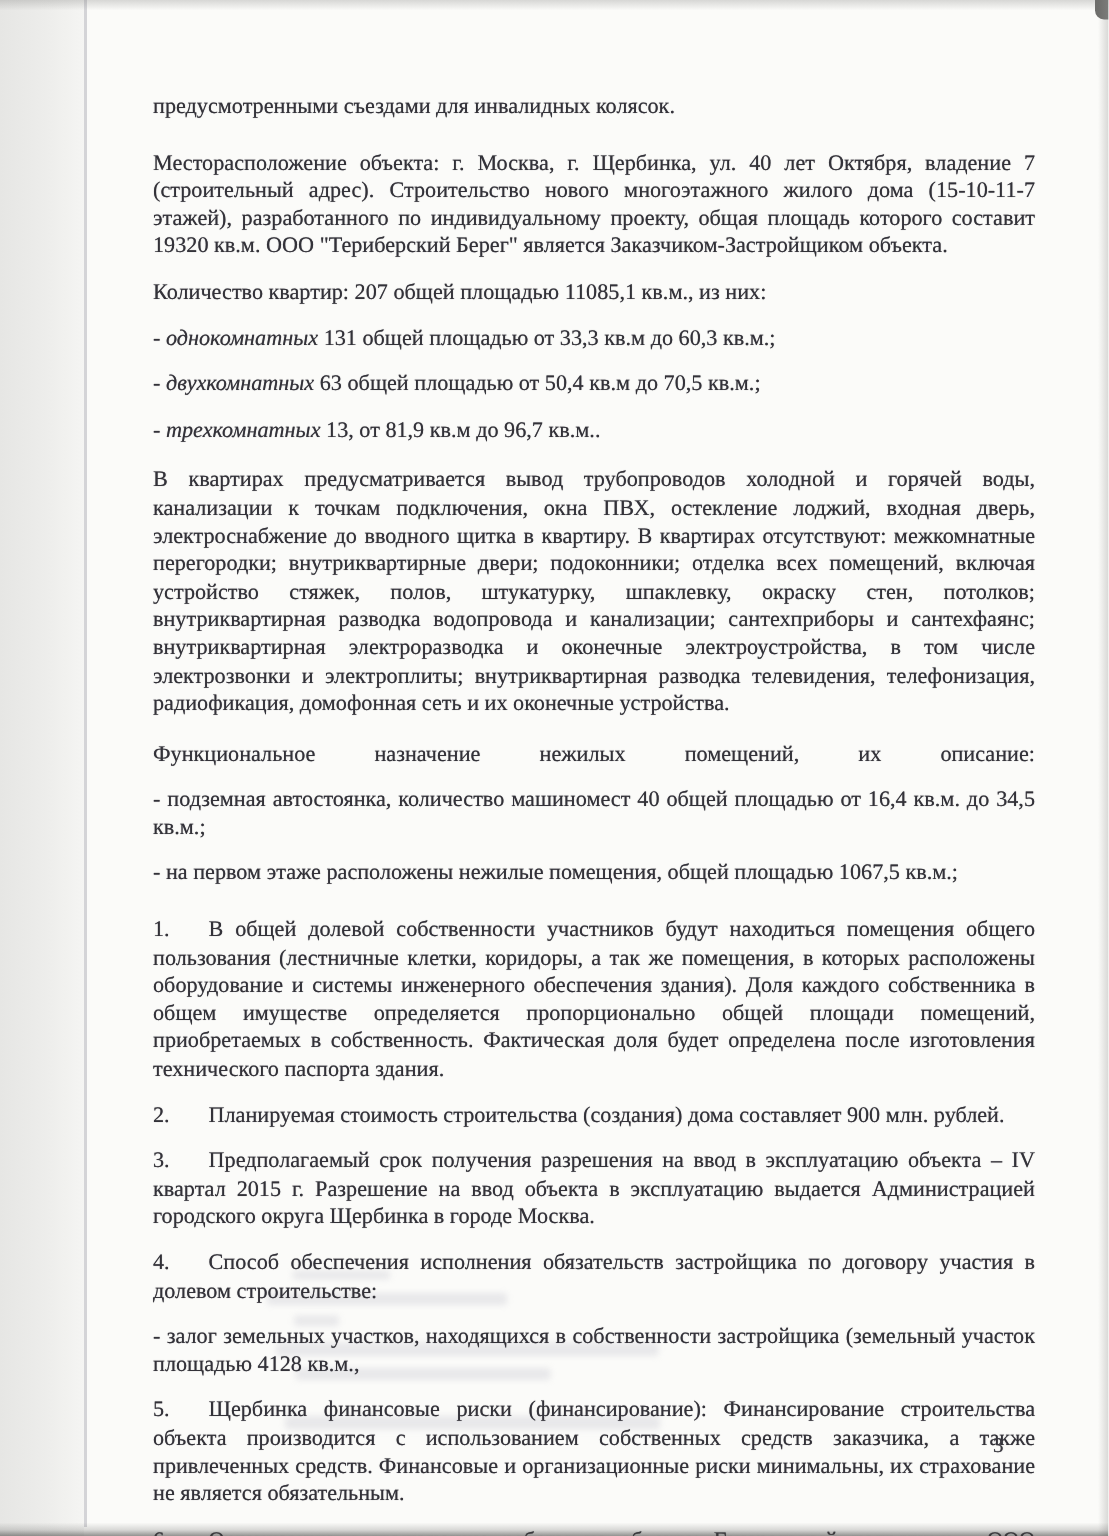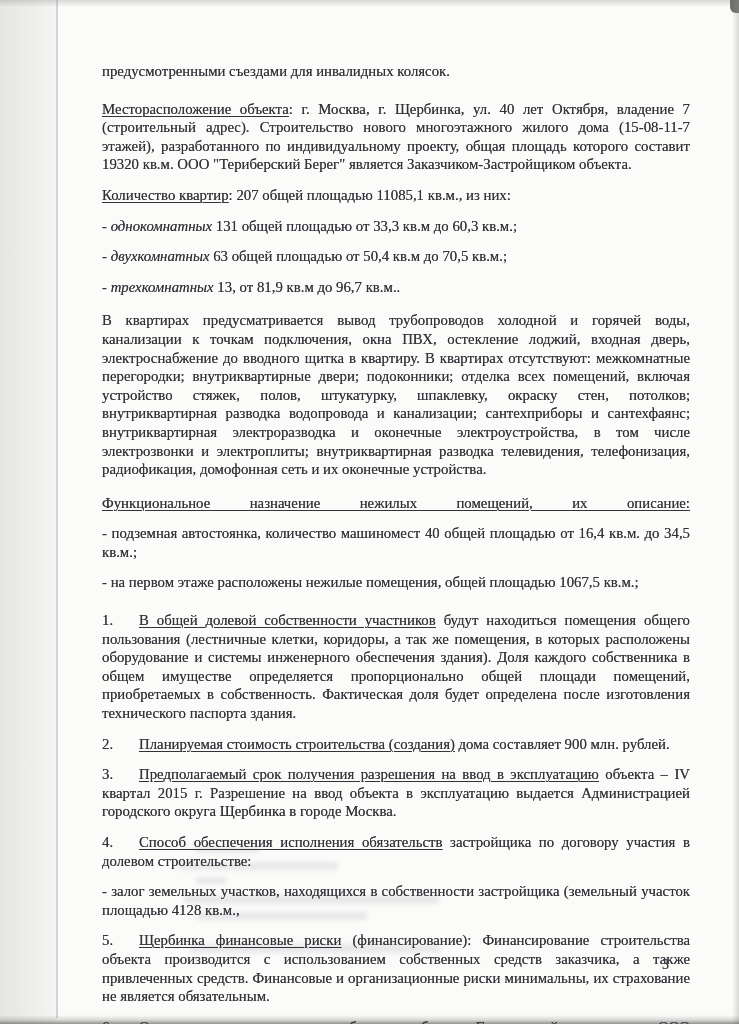--- a/index.html
+++ b/index.html
@@ -42,24 +42,24 @@
   .content{
     position:absolute;left:90px;top:50px;width:612px;
     font-size:14.8px;line-height:18.6px;color:#333239;
     text-align:justify;
     text-shadow:0 0 0.5px rgba(48,47,55,0.75);
   }
   .content p{margin:12px;}
   .gap-lg{margin-top:19px !important;}
   .gap-md{margin-top:15px !important;}
   .gap-sm{margin-top:8px !important;}
-  .u{text-decoration:underline;text-underline-offset:2px;text-decoration-thickness:1px;}
+  .u{text-underline-offset:2px;text-decoration-thickness:1px;}
   .func-head{
     text-align:justify;text-align-last:justify;
-    text-decoration:underline;text-underline-offset:2px;text-decoration-thickness:1px;
+    text-underline-offset:2px;text-decoration-thickness:1px;
   }
   .dash-list p{text-align:left;}
   .dash-list i{font-style:italic;text-align:center;}
   .num{display:inline-block;width:37px;text-decoration:none;}
   .page-number{
     position:absolute;left:662px;top:957px;
     font-size:14px;color:#3c3b42;text-shadow:0 0 0.5px rgba(48,47,55,0.7);
   }
 </style>
 </head>
@@ -75,21 +75,21 @@
 <div class="ghost" style="left:178px;top:862px;width:160px;height:8px;"></div>
 <div class="ghost" style="left:196px;top:877px;width:30px;height:7px;"></div>
 <div class="ghost" style="left:184px;top:895px;width:255px;height:9px;"></div>
 <div class="ghost" style="left:197px;top:912px;width:170px;height:8px;"></div>
 <div class="ghost" style="left:190px;top:944px;width:250px;height:9px;"></div>
 
 <div class="content">
 
   <p><span>предусмотренными съездами для инвалидных колясок.</span></p>
 
-  <p class="gap-lg"><span class="u">Месторасположение объекта</span><span>: г. Москва, г. Щербинка, ул. 40 лет Октября, владение 7 (строительный адрес). Строительство нового многоэтажного жилого дома (15-08-11-7 этажей), разработанного по индивидуальному проекту, общая площадь которого составит 19320 кв.м. ООО "Териберский Берег" является Заказчиком-Застройщиком объекта.</span></p>
+  <p class="gap-lg"><span class="u">Месторасположение объекта</span><span>: г. Москва, г. Щербинка, ул. 40 лет Октября, владение 7 (строительный адрес). Строительство нового многоэтажного жилого дома (15-10-11-7 этажей), разработанного по индивидуальному проекту, общая площадь которого составит 19320 кв.м. ООО "Териберский Берег" является Заказчиком-Застройщиком объекта.</span></p>
 
   <p><span class="u">Количество квартир</span><span>: 207 общей площадью 11085,1 кв.м., из них:</span></p>
 
   <div class="dash-list gap-sm">
     <p><span>- </span><i>однокомнатных</i><span> 131 общей площадью от 33,3 кв.м до 60,3 кв.м.;</span></p>
     <p><span>- </span><i>двухкомнатных</i><span> 63 общей площадью от 50,4 кв.м до 70,5 кв.м.;</span></p>
     <p><span>- </span><i>трехкомнатных</i><span> 13, от 81,9 кв.м до 96,7 кв.м..</span></p>
   </div>
 
   <p class="gap-md">В квартирах предусматривается вывод трубопроводов холодной и горячей воды, канализации к точкам подключения, окна ПВХ, остекление лоджий, входная дверь, электроснабжение до вводного щитка в квартиру. В квартирах отсутствуют: межкомнатные перегородки; внутриквартирные двери; подоконники; отделка всех помещений, включая устройство стяжек, полов, штукатурку, шпаклевку, окраску стен, потолков; внутриквартирная разводка водопровода и канализации; сантехприборы и сантехфаянс; внутриквартирная электроразводка и оконечные электроустройства, в том числе электрозвонки и электроплиты; внутриквартирная разводка телевидения, телефонизация, радиофикация, домофонная сеть и их оконечные устройства.</p>

